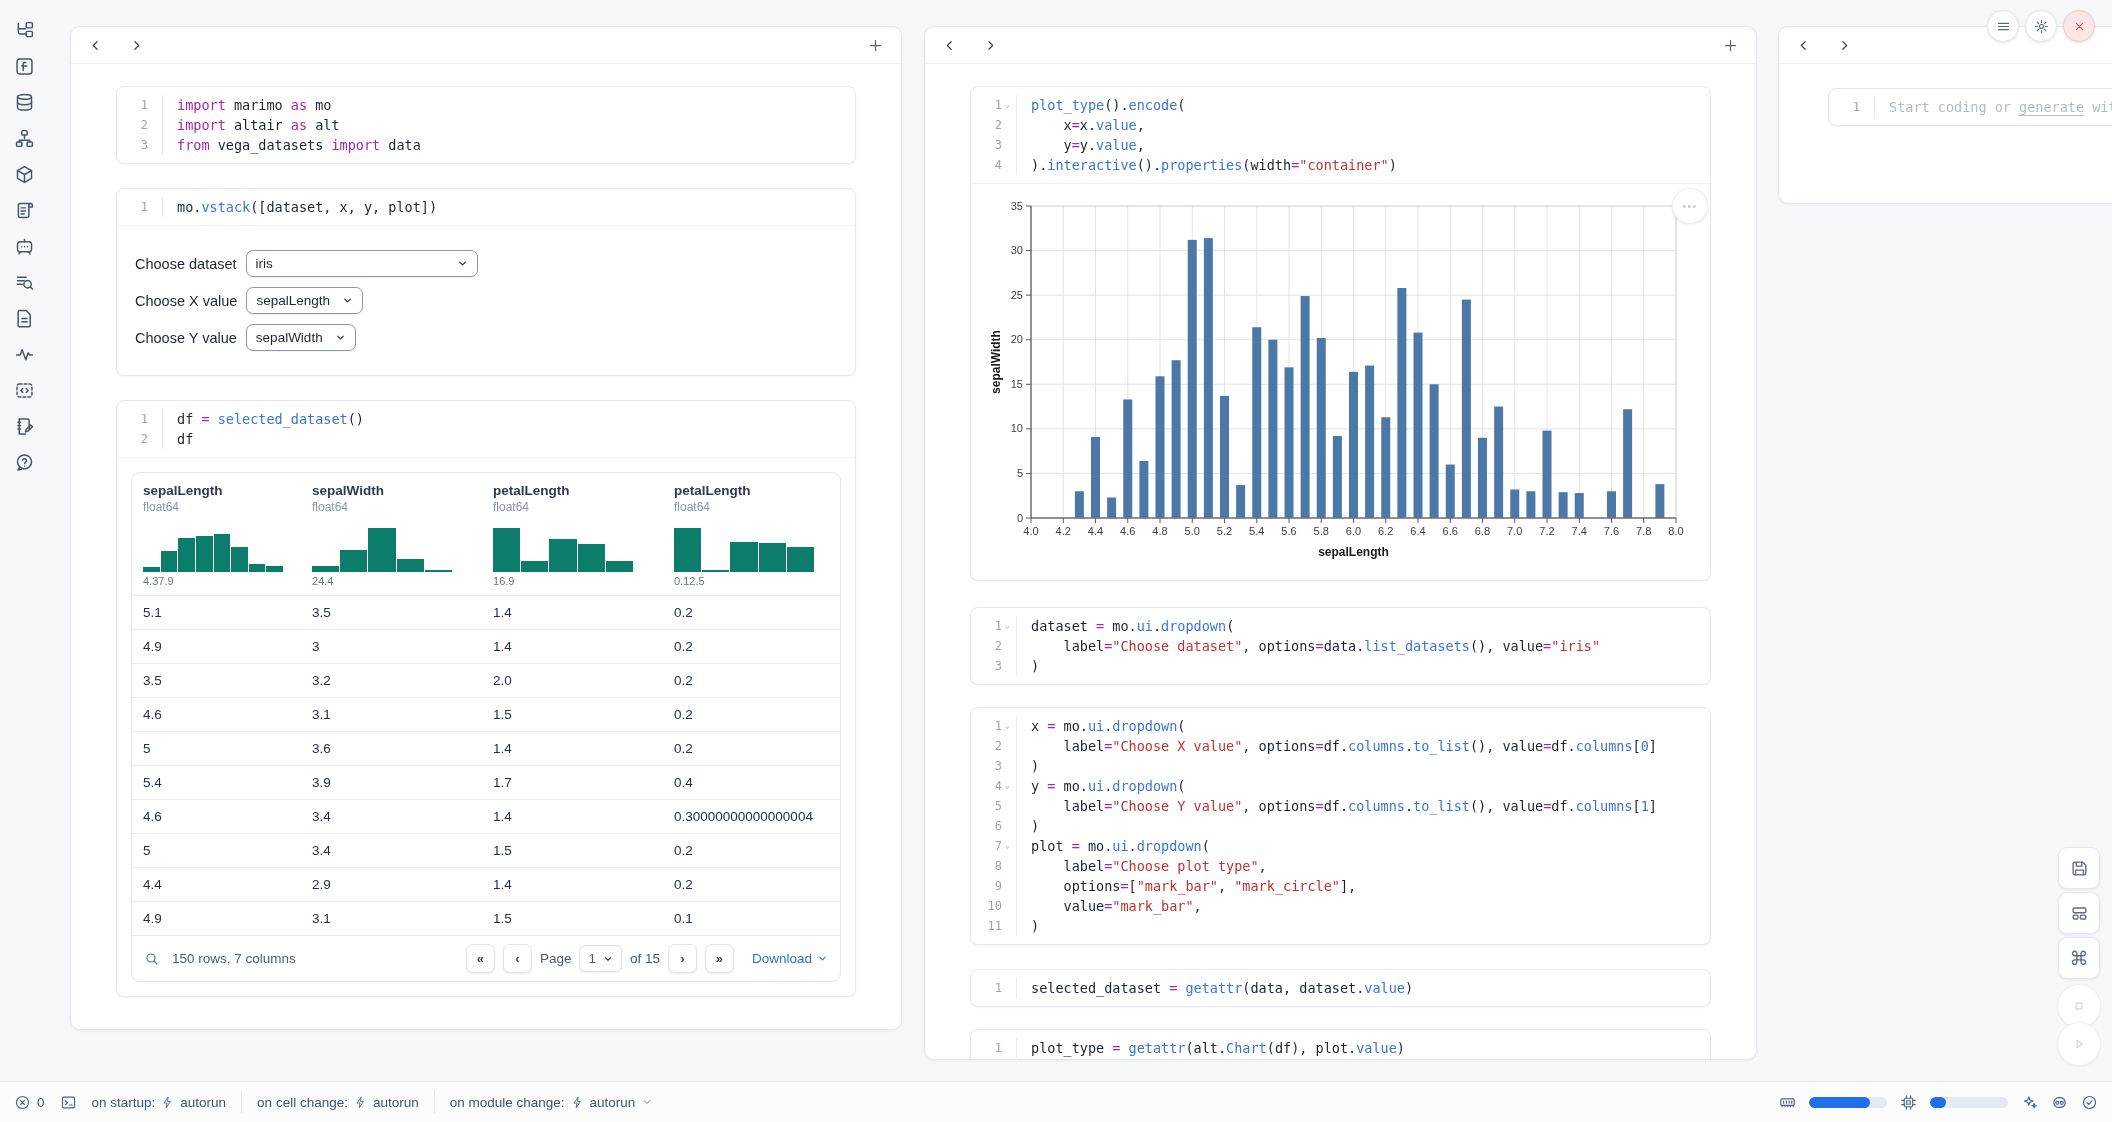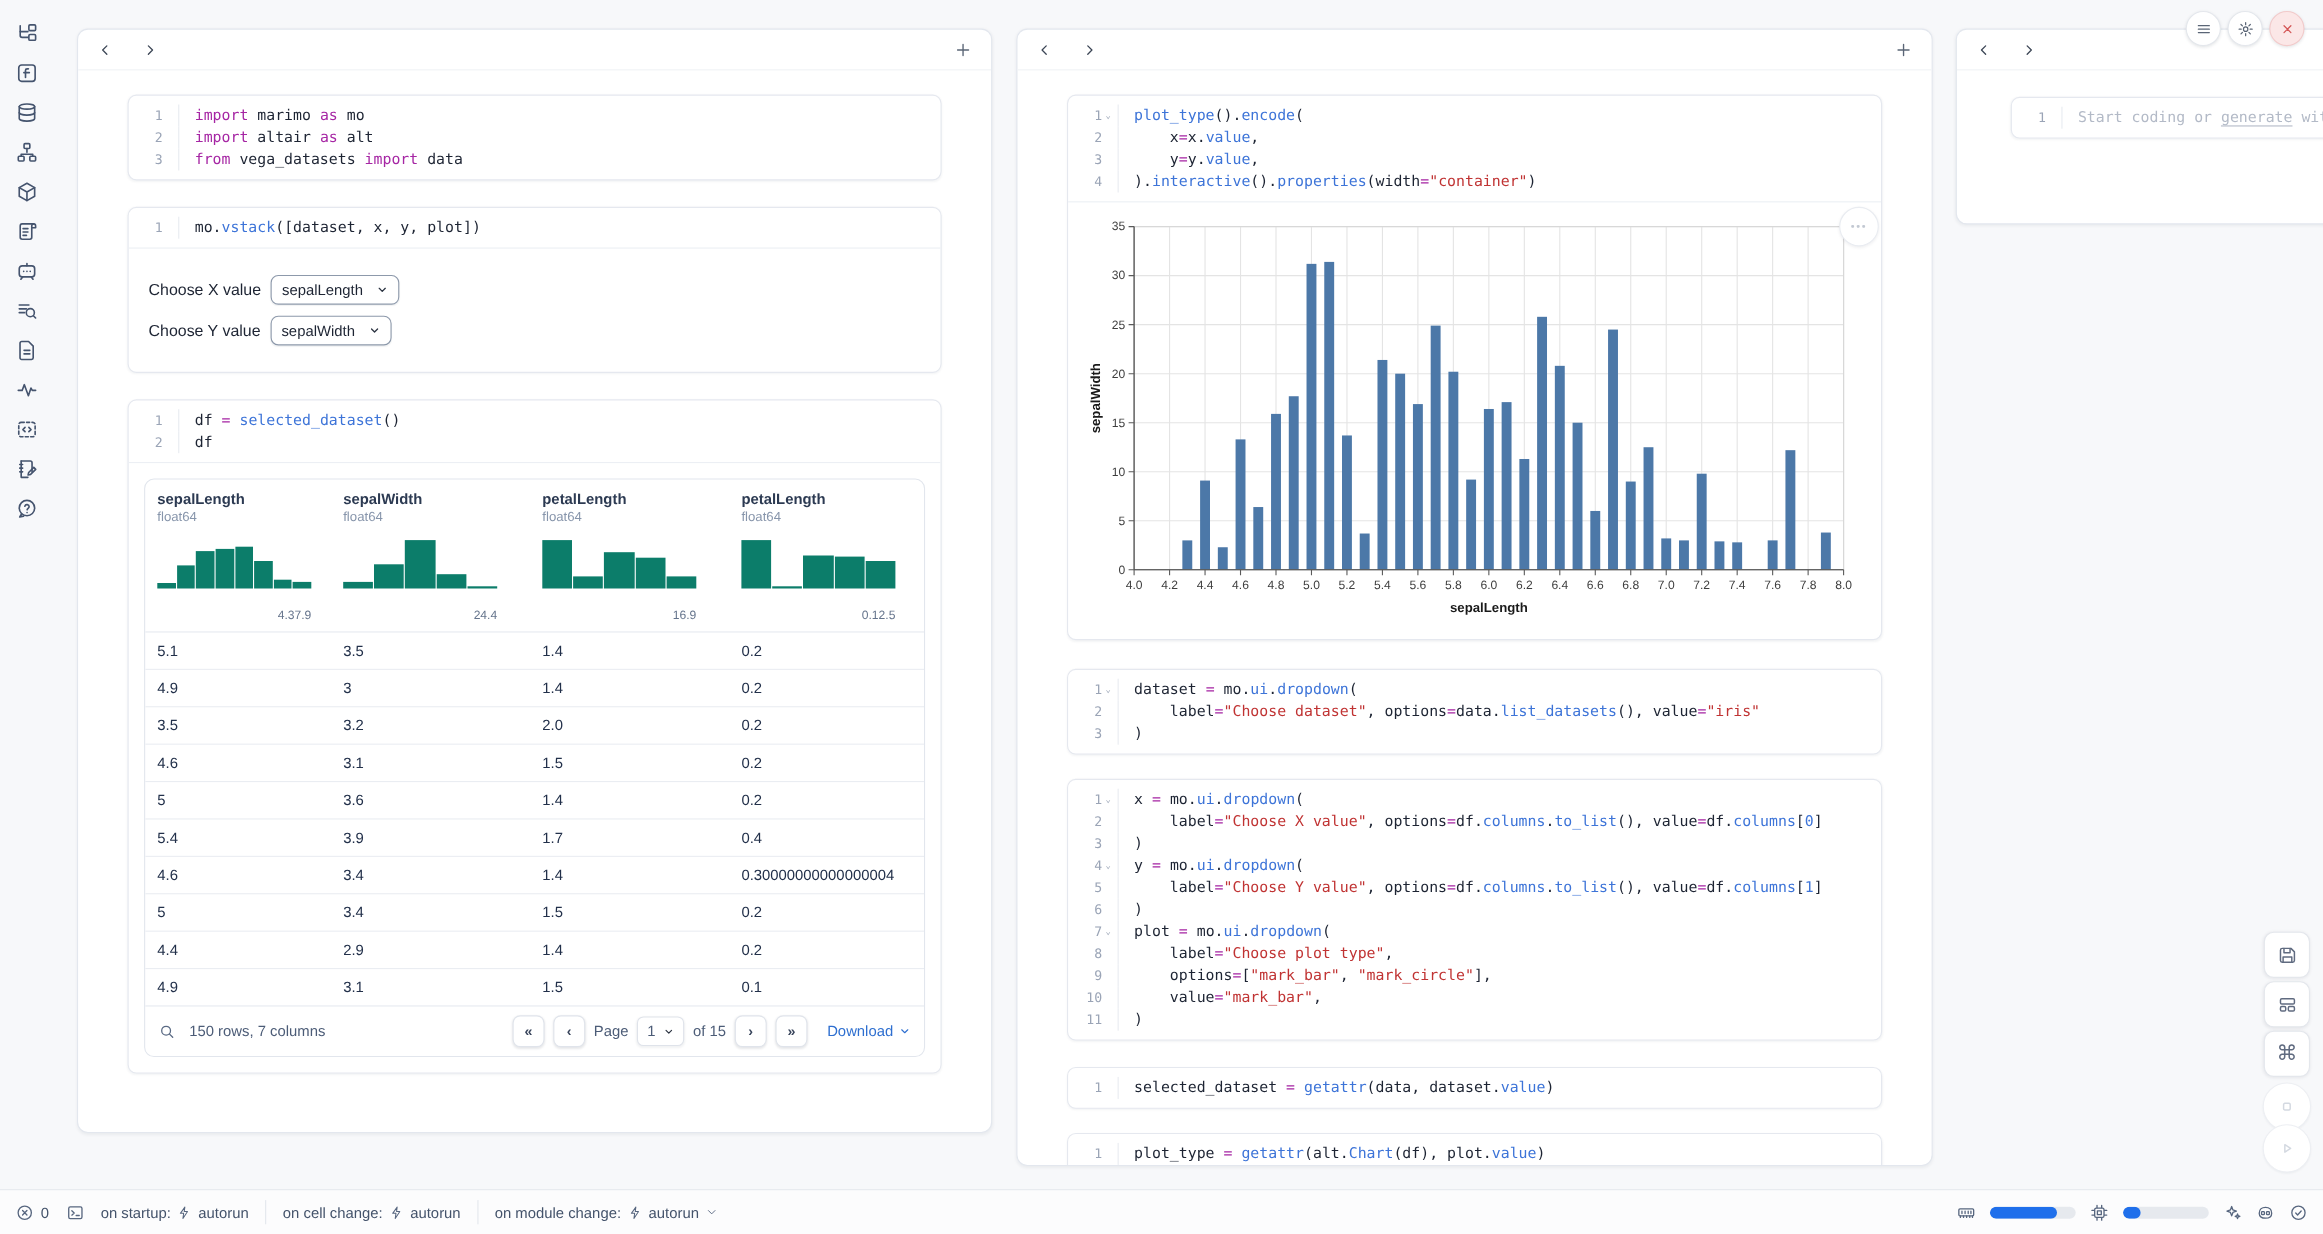--- a/index.html
+++ b/index.html
@@ -49,21 +49,21 @@
 
   
   .dft{border:1px solid #e2e6ed;border-radius:9px;overflow:hidden;font-size:13.5px;margin:2px 0}
   .dft-head{display:flex;padding:10px 0 8px;border-bottom:1px solid #e6eaf0}
   .dft-col,.dft-cell{padding-left:11px;overflow:hidden;white-space:nowrap}
   .c0{flex:0 0 158px}.c1{flex:0 0 170px}.c2{flex:0 0 170px}.c3{flex:0 0 180px}
   .col-name{font-weight:bold;color:#2c3a52;font-size:13.5px}
   .col-dtype{color:#8795ab;font-size:12px;margin-top:2px}
   .hist{display:flex;align-items:flex-end;gap:1px;height:46px;width:140px;margin-top:12px}
   .hist i{flex:1;background:#0c7d6a;display:block}
-  .minmax{display:flex;justify-content:flex-end;width:140px;font-size:11px;color:#65748c;margin-top:19px}
+  .minmax{display:flex;justify-content:flex-start;width:140px;font-size:11px;color:#65748c;margin-top:3px}
   .dft-row{display:flex;height:33px;align-items:center;color:#22304a}
   .dft-row + .dft-row{border-top:1px solid #eaedf2}
   .dft-footer{display:flex;align-items:center;border-top:1px solid #e6eaf0;height:45px;padding:0 12px;gap:8px;
               color:#4c5c77;font-size:13.5px}
   .dft-footer .search{display:flex;margin-right:4px}
   .dft-footer .search svg{width:16px;height:16px;stroke:#5a6a84;stroke-width:1.8;fill:none;stroke-linecap:round}
   .pg-btn{width:27px;height:27px;border:1px solid #e0e4eb;border-radius:7px;box-shadow:0 1px 2px rgba(20,30,50,.1);
           display:flex;align-items:center;justify-content:center;color:#39455c;background:#fff;cursor:pointer;
           font-size:13px;font-weight:bold}
   .page-select{display:inline-flex;align-items:center;gap:7px;border:1px solid #dfe3ea;border-radius:6px;height:25px;
@@ -227,20 +227,29 @@
     <div class="code" id="code-vstack">
         <div class="code-line">
           <span class="gutter">
             <span>1</span>
             <span class="fold"></span>
           </span>
           <span class="code-text">mo.<span class="tok-fn">vstack</span>([dataset, x, y, plot])</span>
         </div>
       </div>
     <div class="cell-output" id="controls-output">
+        <div class="ctl-row">
+          <span>Choose dataset</span>
+          <span class="select wide">
+            <span>iris</span>
+            <svg viewBox="0 0 24 24">
+              <path d="M6 9l6 6 6-6"></path>
+            </svg>
+          </span>
+        </div>
         <div class="ctl-row">
           <span>Choose X value</span>
           <span class="select">
             <span>sepalLength</span>
             <svg viewBox="0 0 24 24">
               <path d="M6 9l6 6 6-6"></path>
             </svg>
           </span>
         </div>
         <div class="ctl-row">

